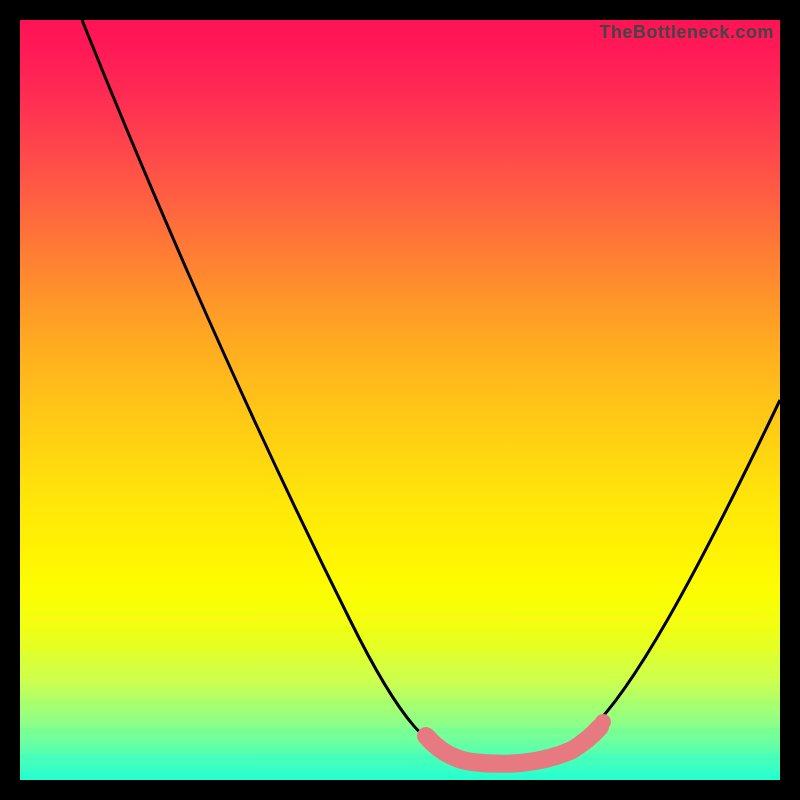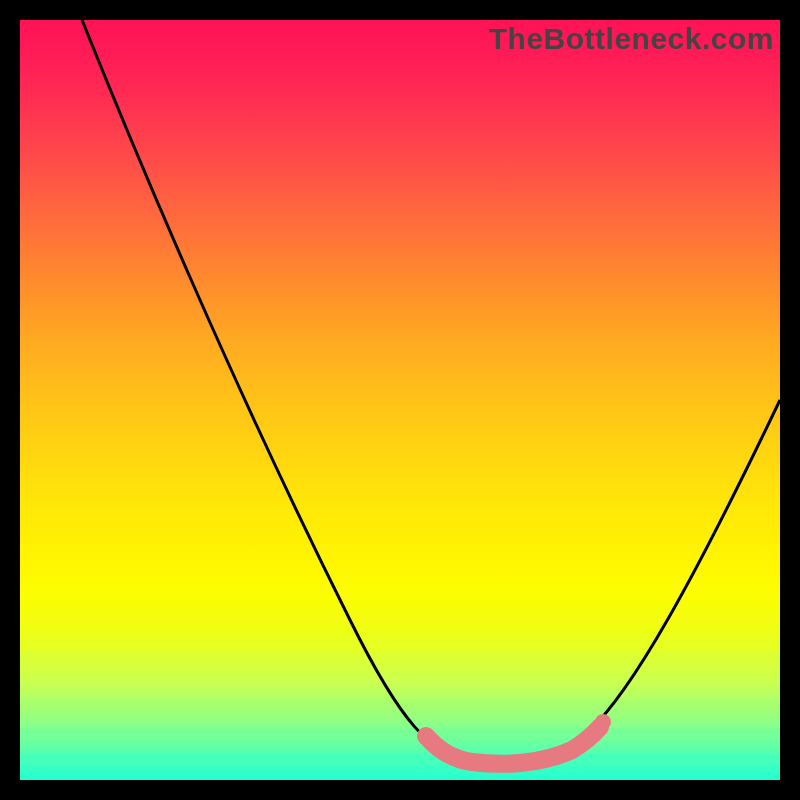--- a/index.html
+++ b/index.html
@@ -52,21 +52,21 @@
     left: 0;
     width: 760px;
     height: 6px;
     opacity: 0.28;
   }
   .watermark {
     position: absolute;
     top: 2px;
     right: 6px;
     color: #444;
-    font-size: 30px;
+    font-size: 18px;
     font-weight: 600;
     letter-spacing: 0.5px;
     user-select: none;
   }
   svg.curve {
     position: absolute;
     left: 0; top: 0;
     width: 760px;
     height: 760px;
   }

